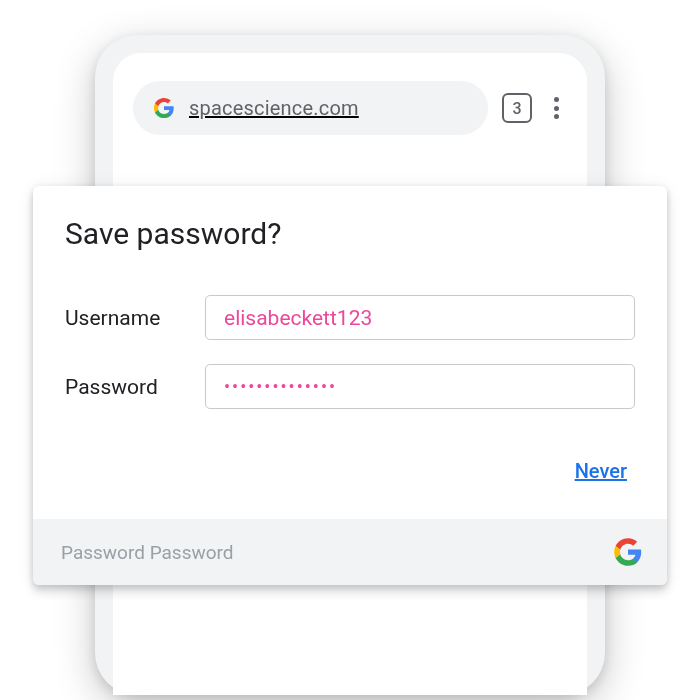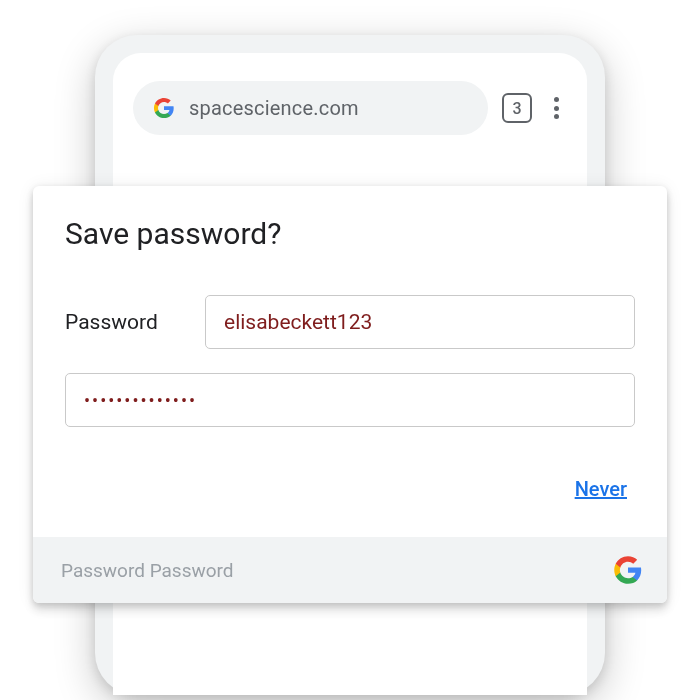--- a/index.html
+++ b/index.html
@@ -44,20 +44,21 @@
     }
     .omnibox {
       flex: 1;
       display: flex;
       align-items: center;
       background: #f1f3f4;
       border-radius: 999px;
       height: 54px;
       padding: 0 20px;
       gap: 14px;
+      text-decoration: underline;
     }
     .omnibox-text {
       font-size: 20px;
       color: #5f6368;
       letter-spacing: 0.2px;
     }
     .tab-counter {
       width: 30px;
       height: 30px;
       border: 2.2px solid #5f6368;
@@ -109,26 +110,26 @@
       margin-bottom: 24px;
     }
     .field-label {
       width: 140px;
       font-size: 21px;
       color: #202124;
       font-weight: 400;
     }
     .text-input {
       flex: 1;
-      height: 54px;
+      height: 45px;
       border: 1px solid #c9c9c9;
       border-radius: 5px;
       padding: 0 18px;
       font-size: 21px;
-      color: #7f1d1d;
+      color: #ec4899;
       font-family: inherit;
       outline: none;
       background: #fff;
     }
     .text-input.pw {
       letter-spacing: 2px;
       font-size: 18px;
     }
     .actions {
       display: flex;
@@ -211,25 +212,26 @@
       </div>
     </div>
   </div>
 </div>
 
 <div class="dialog">
   <div class="dialog-body">
     <h1 class="dialog-title">Save password?</h1>
 
     <div class="field-row">
+      <div class="field-label">Username</div>
+      <input class="text-input" type="text" value="elisabeckett123" style="">
+    </div>
+
+    <div class="field-row">
       <div class="field-label">Password</div>
-      <input class="text-input" type="text" value="elisabeckett123" style="">
-    </div>
-
-    <div class="field-row">
       <input class="text-input pw" type="text" value="••••••••••••••" style="">
     </div>
 
     <div class="actions">
       <button class="btn-never">Never</button>
     </div>
   </div>
 
   <div class="dialog-footer">
     <div class="footer-label">Password Password</div>

